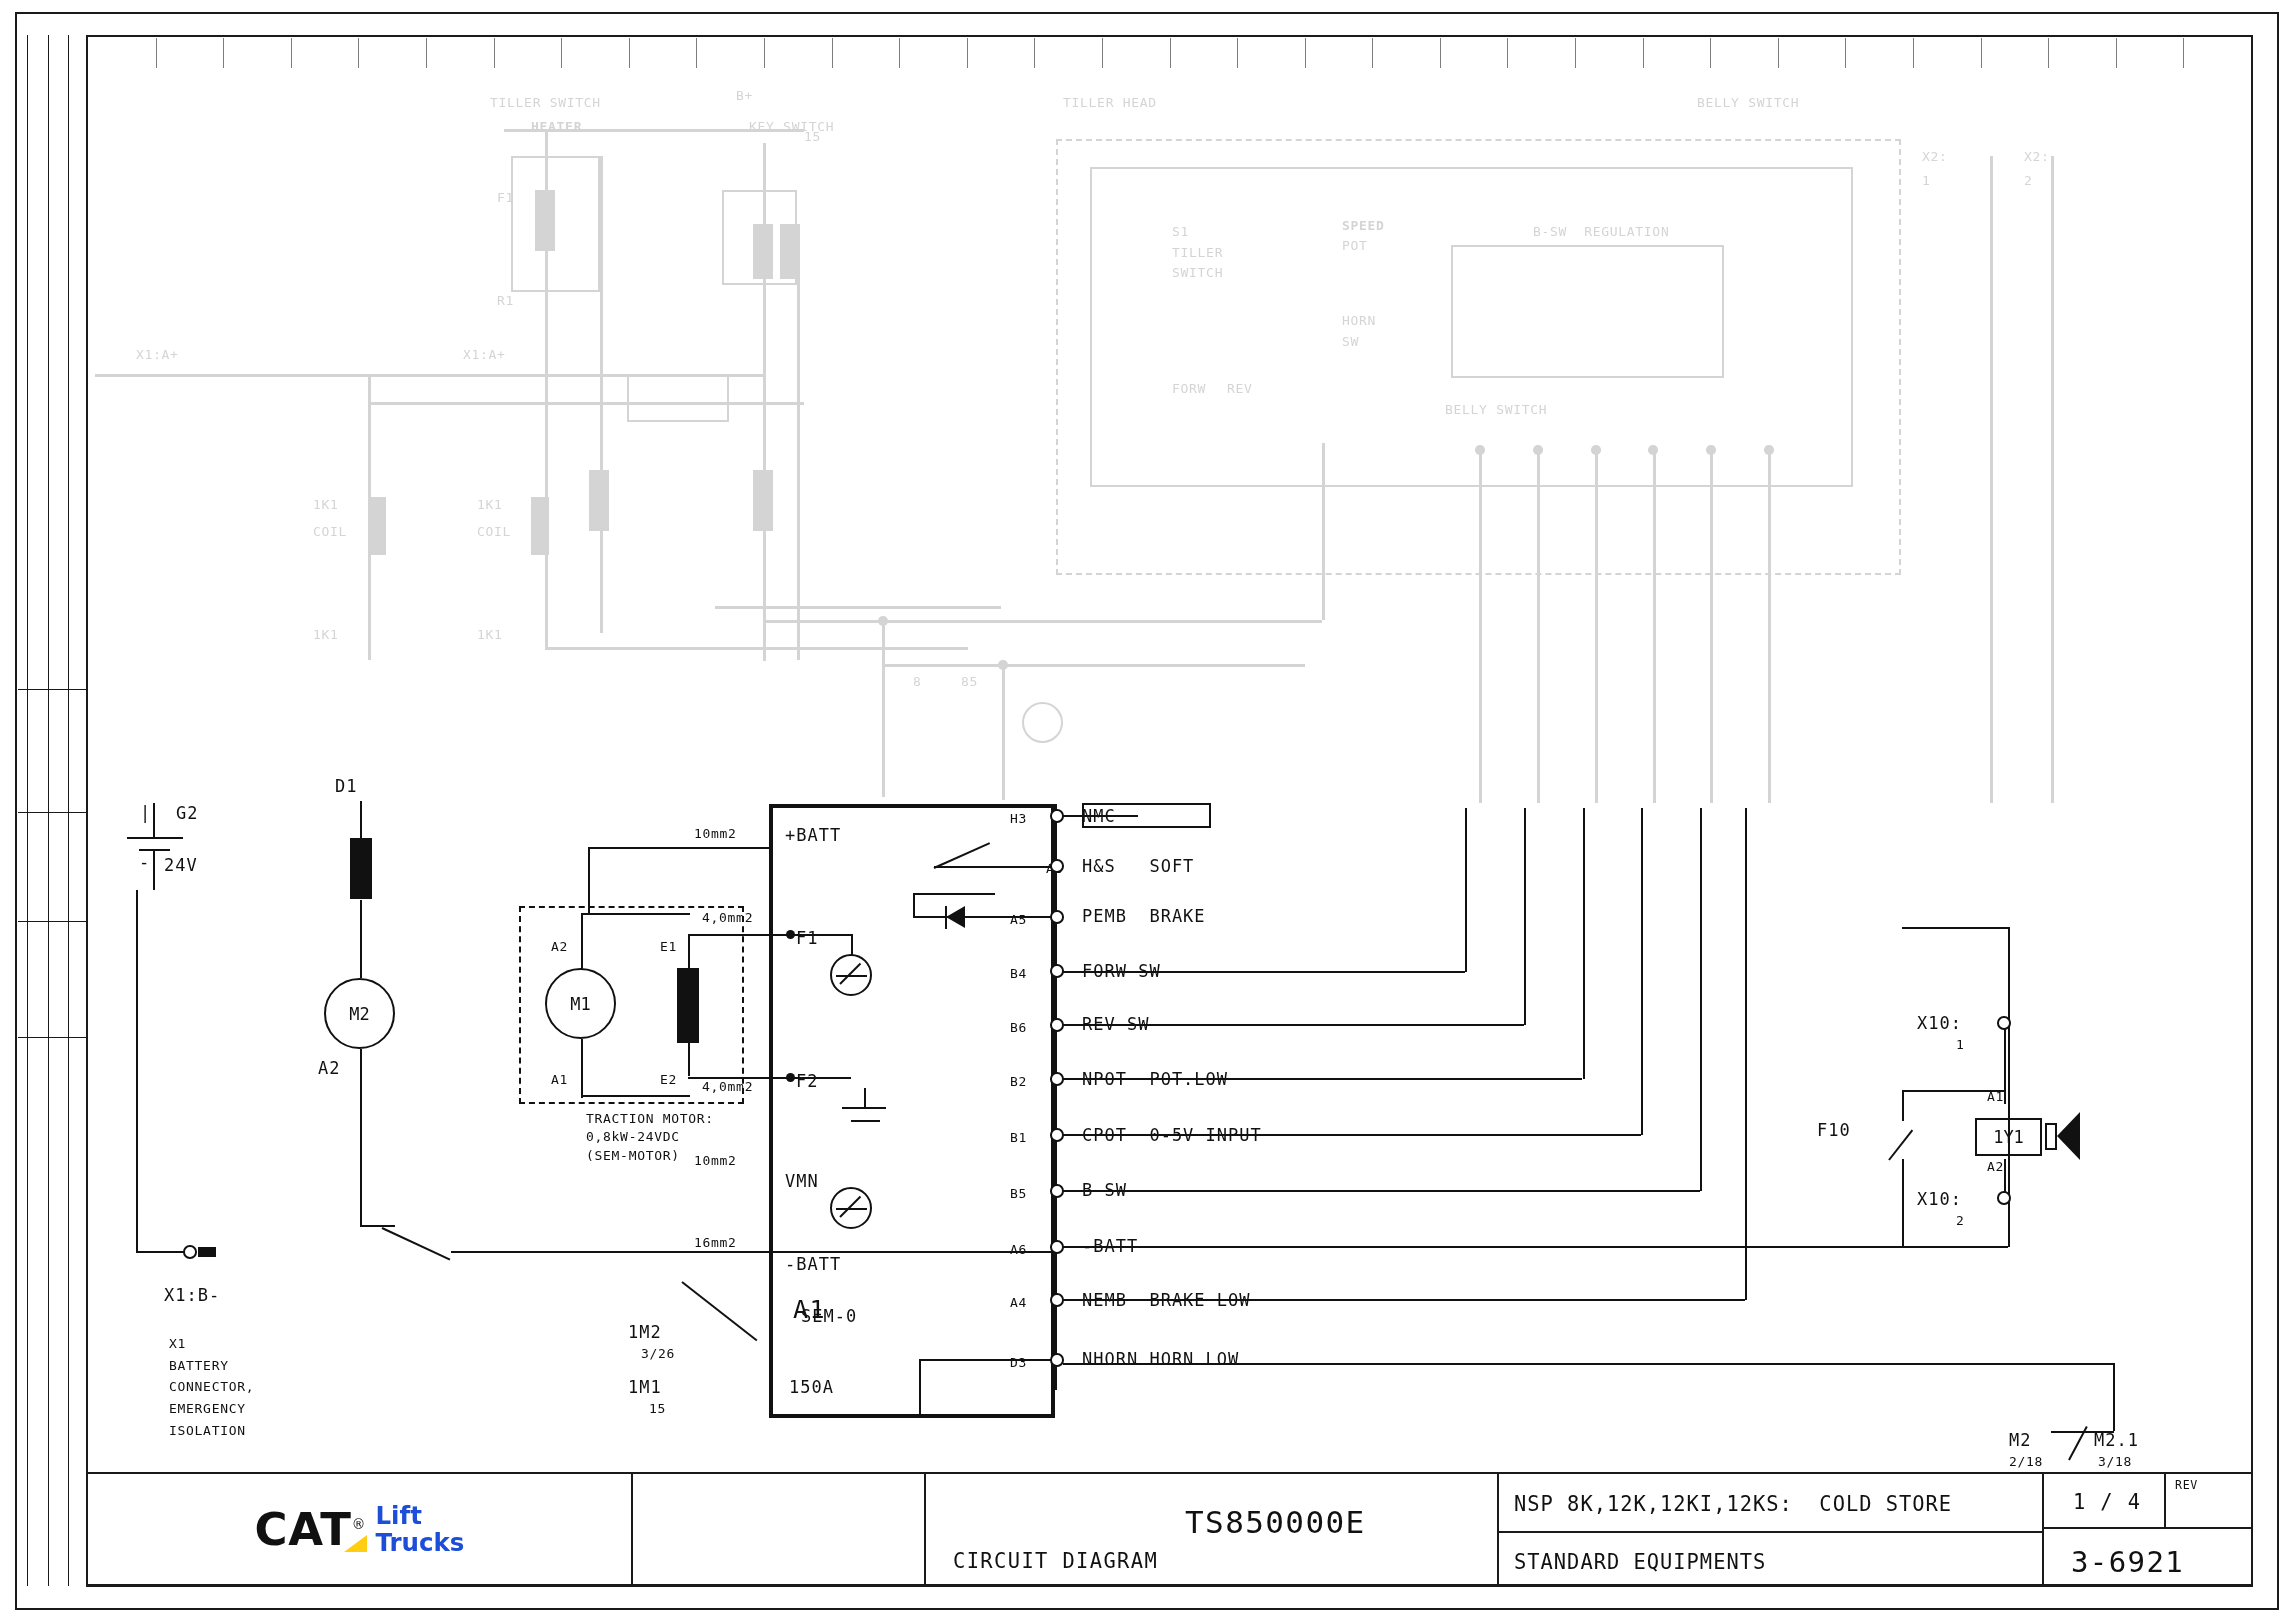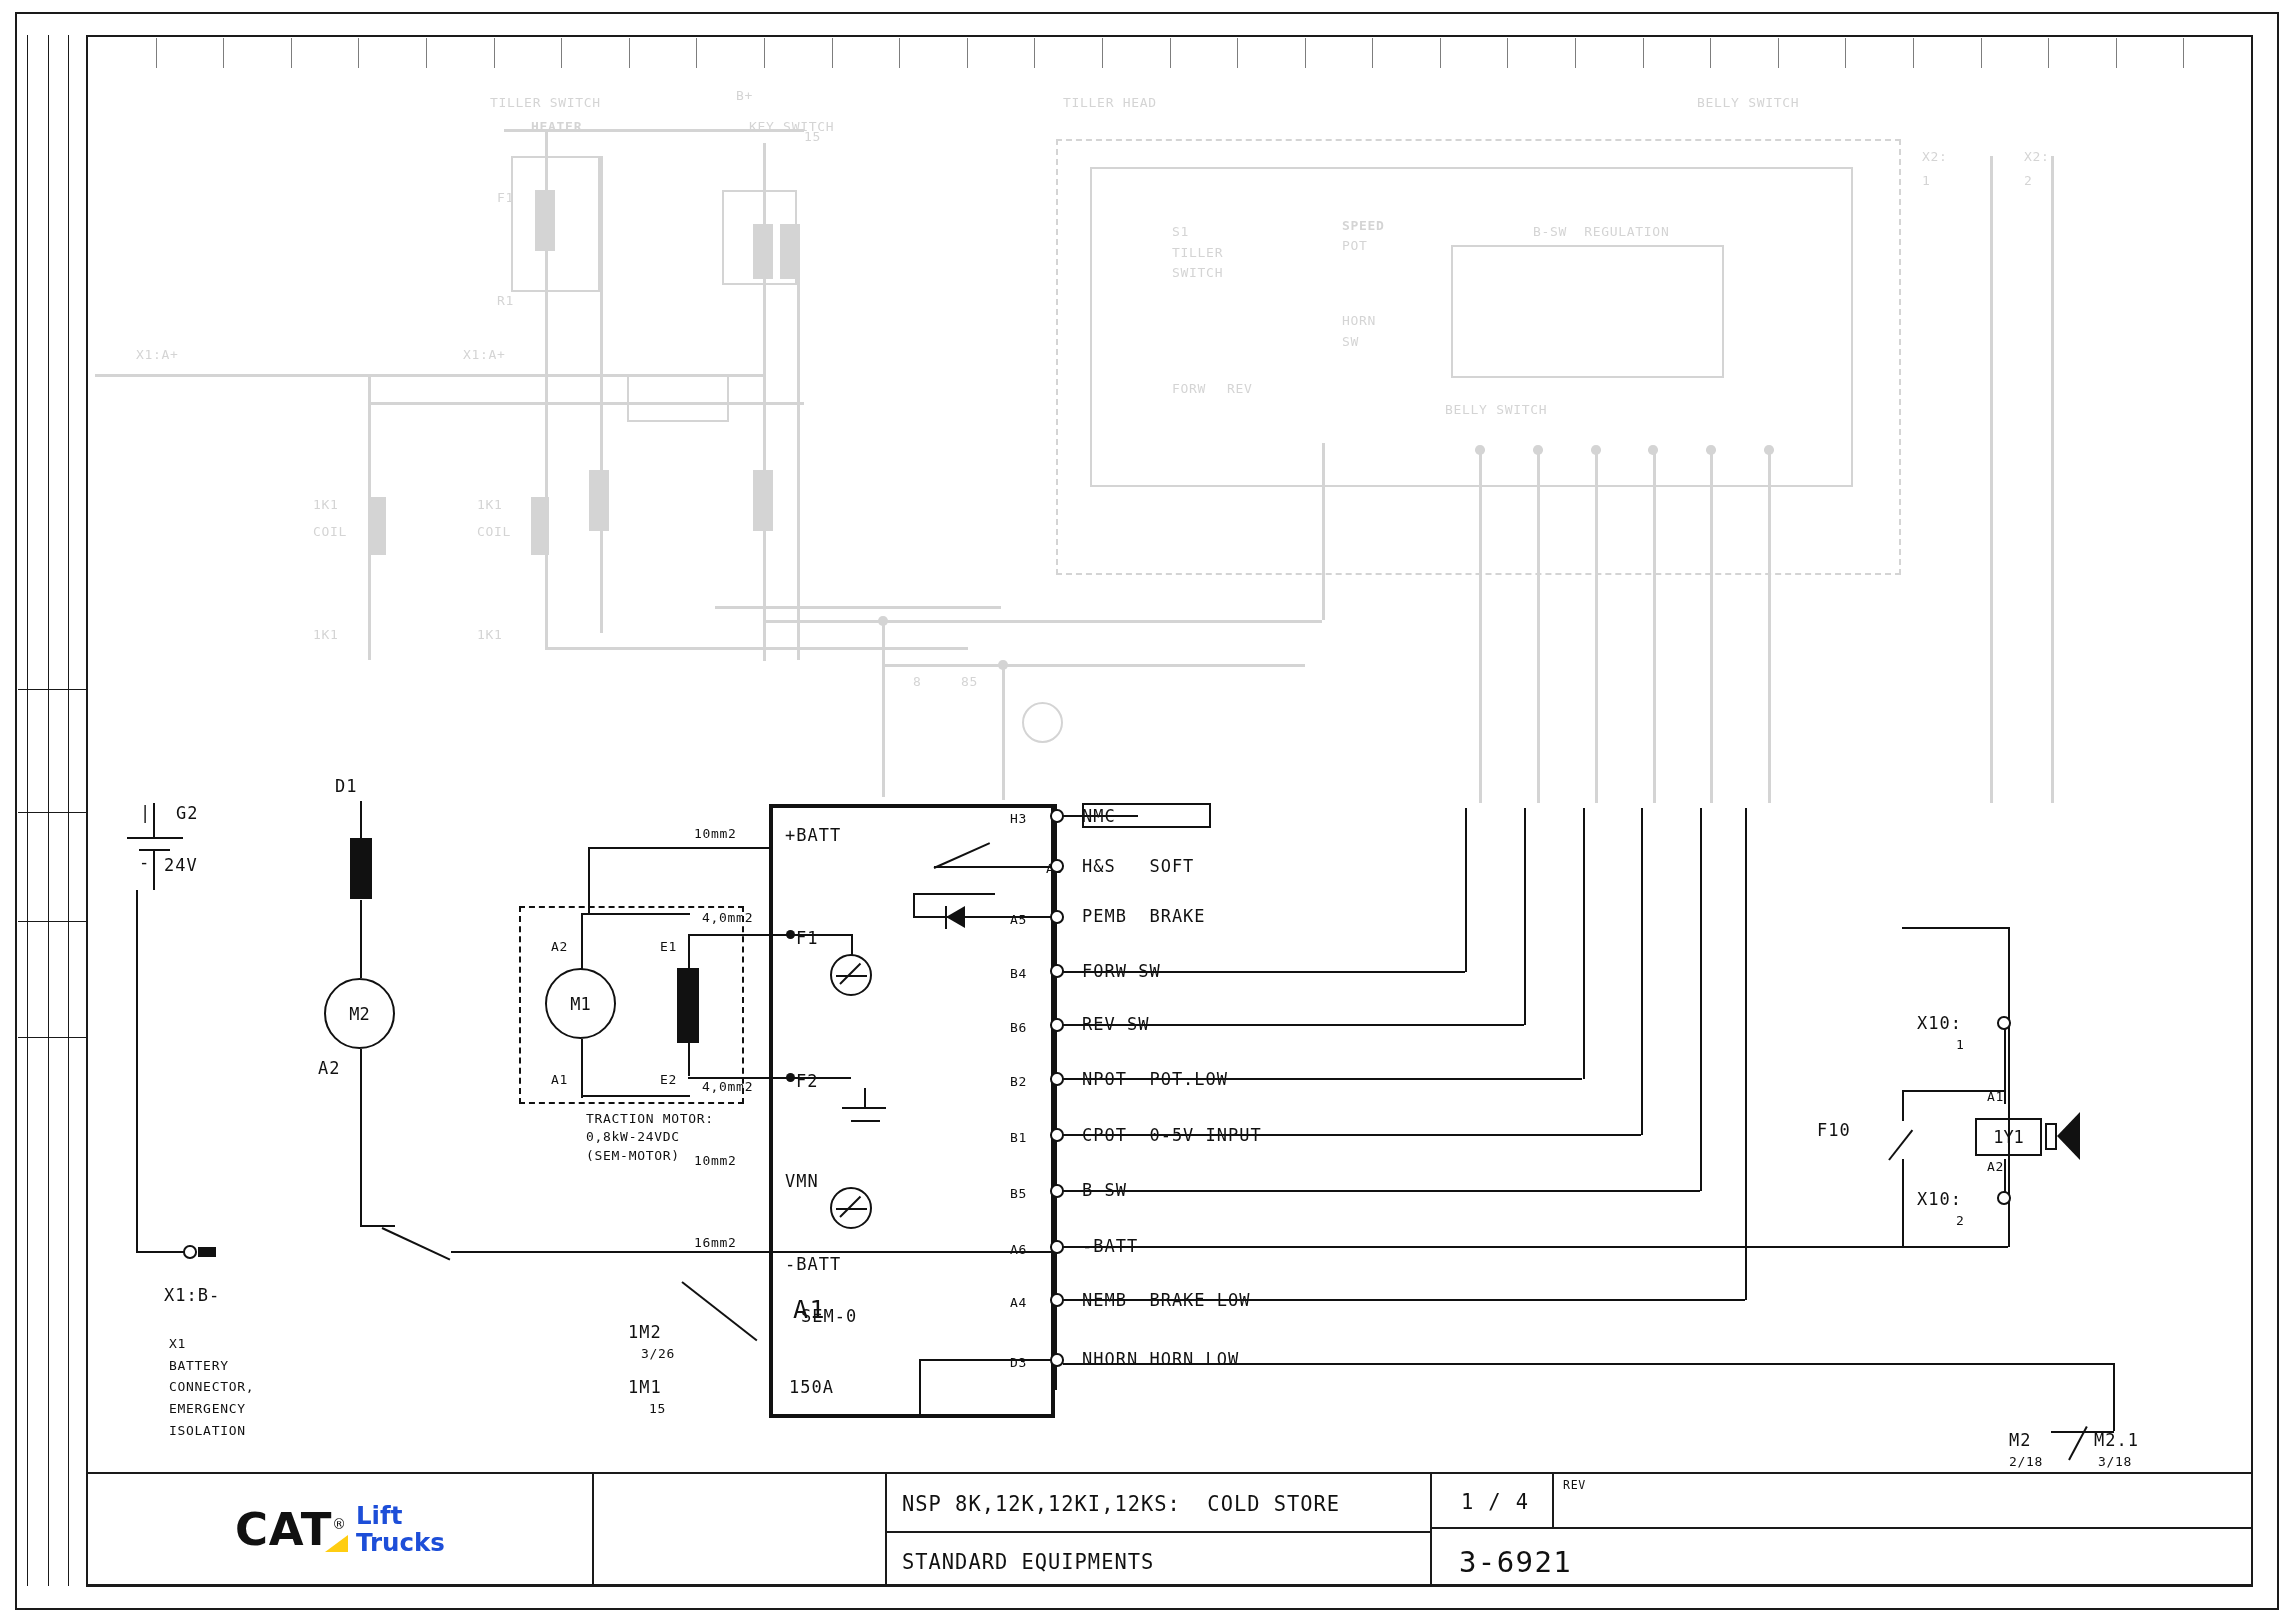--- a/index.html
+++ b/index.html
@@ -166,21 +166,21 @@
     border: 2px solid #1a1a1a;
     box-sizing: border-box;
     display: flex;
   }
   .tb-cell {
     border-right: 2px solid #1a1a1a;
     box-sizing: border-box;
     position: relative;
   }
   .tb-cell:last-child { border-right: none; }
-  .tb-logo { width: 506px; display: flex; align-items: center; justify-content: center; }
+  .tb-logo { width: 545px; display: flex; align-items: center; justify-content: center; }
   .tb-blank { width: 293px; }
   .tb-name { width: 573px; position: relative; }
   .tb-desc { width: 545px; position: relative; }
   .tb-rev  { flex: 1 1 auto; position: relative; }
 
   .cat-logo {
     display: flex;
     align-items: center;
     gap: 9.5px;
   }
@@ -593,20 +593,24 @@
         </div>
         <div class="cat-lift">
           <div>Lift</div>
           <div>Trucks</div>
         </div>
       </div>
     </div>
 
     <div class="tb-cell tb-blank"></div>
 
+    <div class="tb-cell tb-name">
+      <div class="tb-txt" style="left:259px; top:30px; font-size:31px; letter-spacing:1.4px;">TS850000E</div>
+      <div class="tb-txt" style="left:27px; top:75px; font-size:20.4px; letter-spacing:1.4px;">CIRCUIT DIAGRAM</div>
+    </div>
 
     <div class="tb-cell tb-desc">
       <div class="tb-txt" style="left:15px; top:17.7px; font-size:20.4px; letter-spacing:1px;">NSP 8K,12K,12KI,12KS:  COLD STORE</div>
       <div class="tb-div" style="left:0; top:57px; width:100%; height:2px;"></div>
       <div class="tb-txt" style="left:15px; top:76px; font-size:20.4px; letter-spacing:1px;">STANDARD EQUIPMENTS</div>
     </div>
 
     <div class="tb-cell tb-rev">
       <div class="tb-div" style="left:120px; top:0; width:2px; height:53px;"></div>
       <div class="tb-div" style="left:0; top:53px; width:100%; height:2px;"></div>

